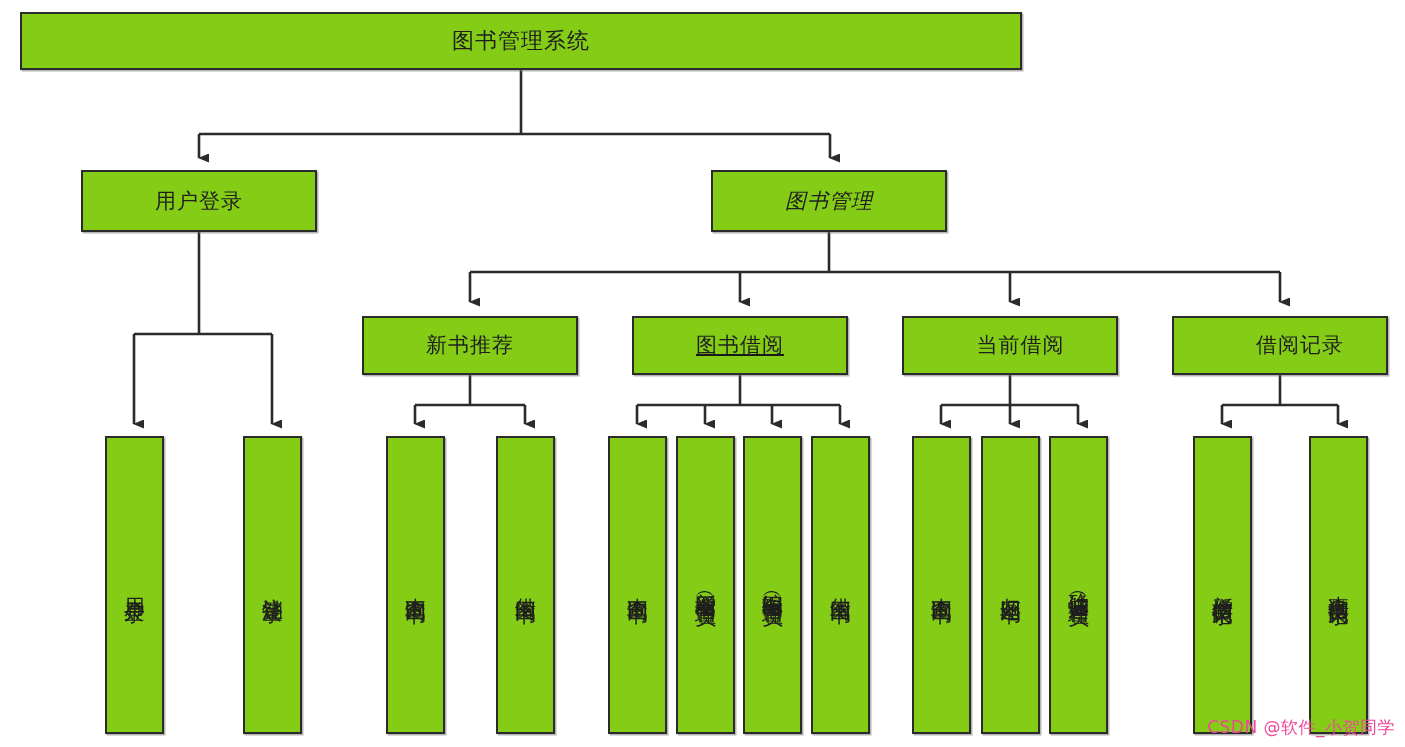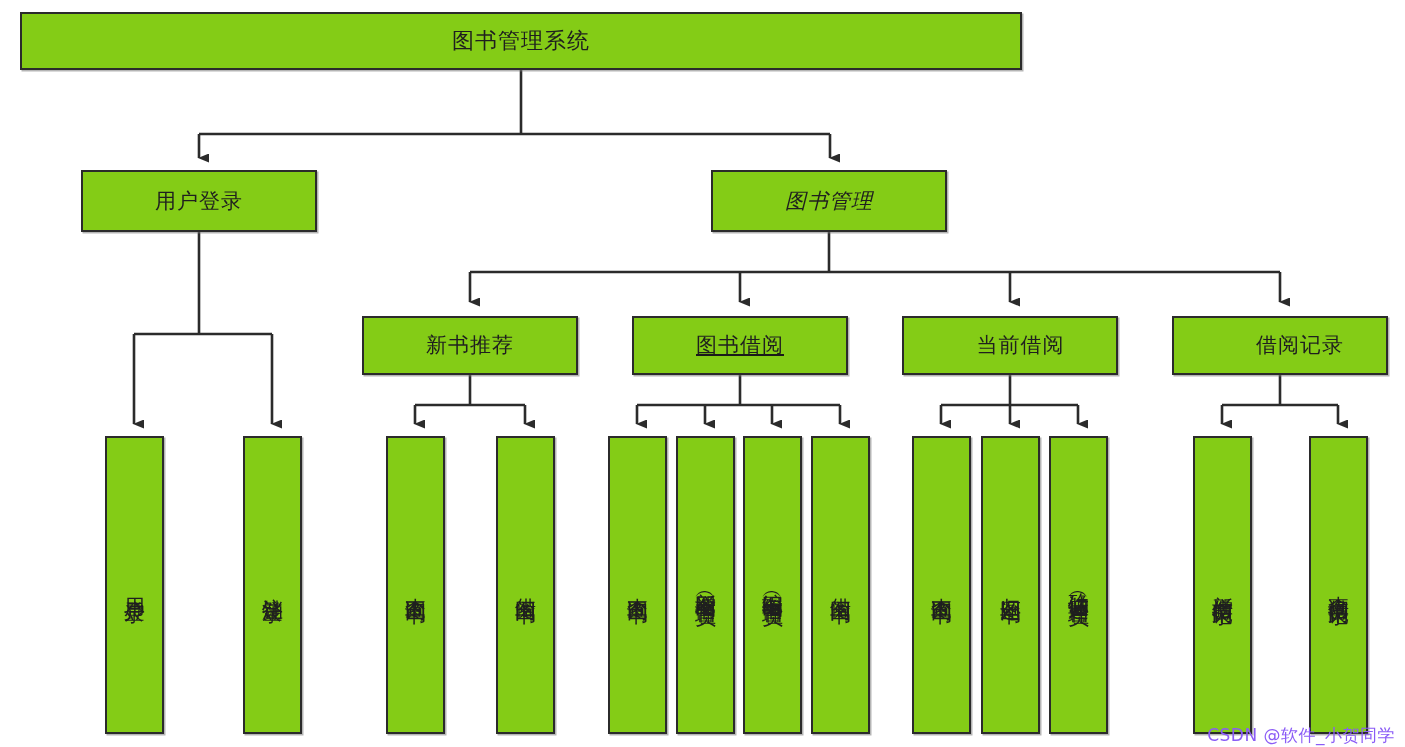--- a/index.html
+++ b/index.html
@@ -60,23 +60,23 @@
     -webkit-writing-mode: vertical-rl;
     font-size: 21px;
     line-height: 1.05;
     letter-spacing: 2px;
     white-space: nowrap;
     max-height: 292px;
   }
   #watermark {
     position: absolute;
     right: 10px;
-    bottom: 0;
+    bottom: 8px;
     font-size: 17px;
-    color: #8b5cf6;
+    color: #ec4899;
     letter-spacing: 0.5px;
     white-space: nowrap;
     font-family: "DejaVu Sans", "Liberation Sans", sans-serif;
   }
 </style>
 </head>
 <body>
 
 <div id="diagram-canvas">
 

